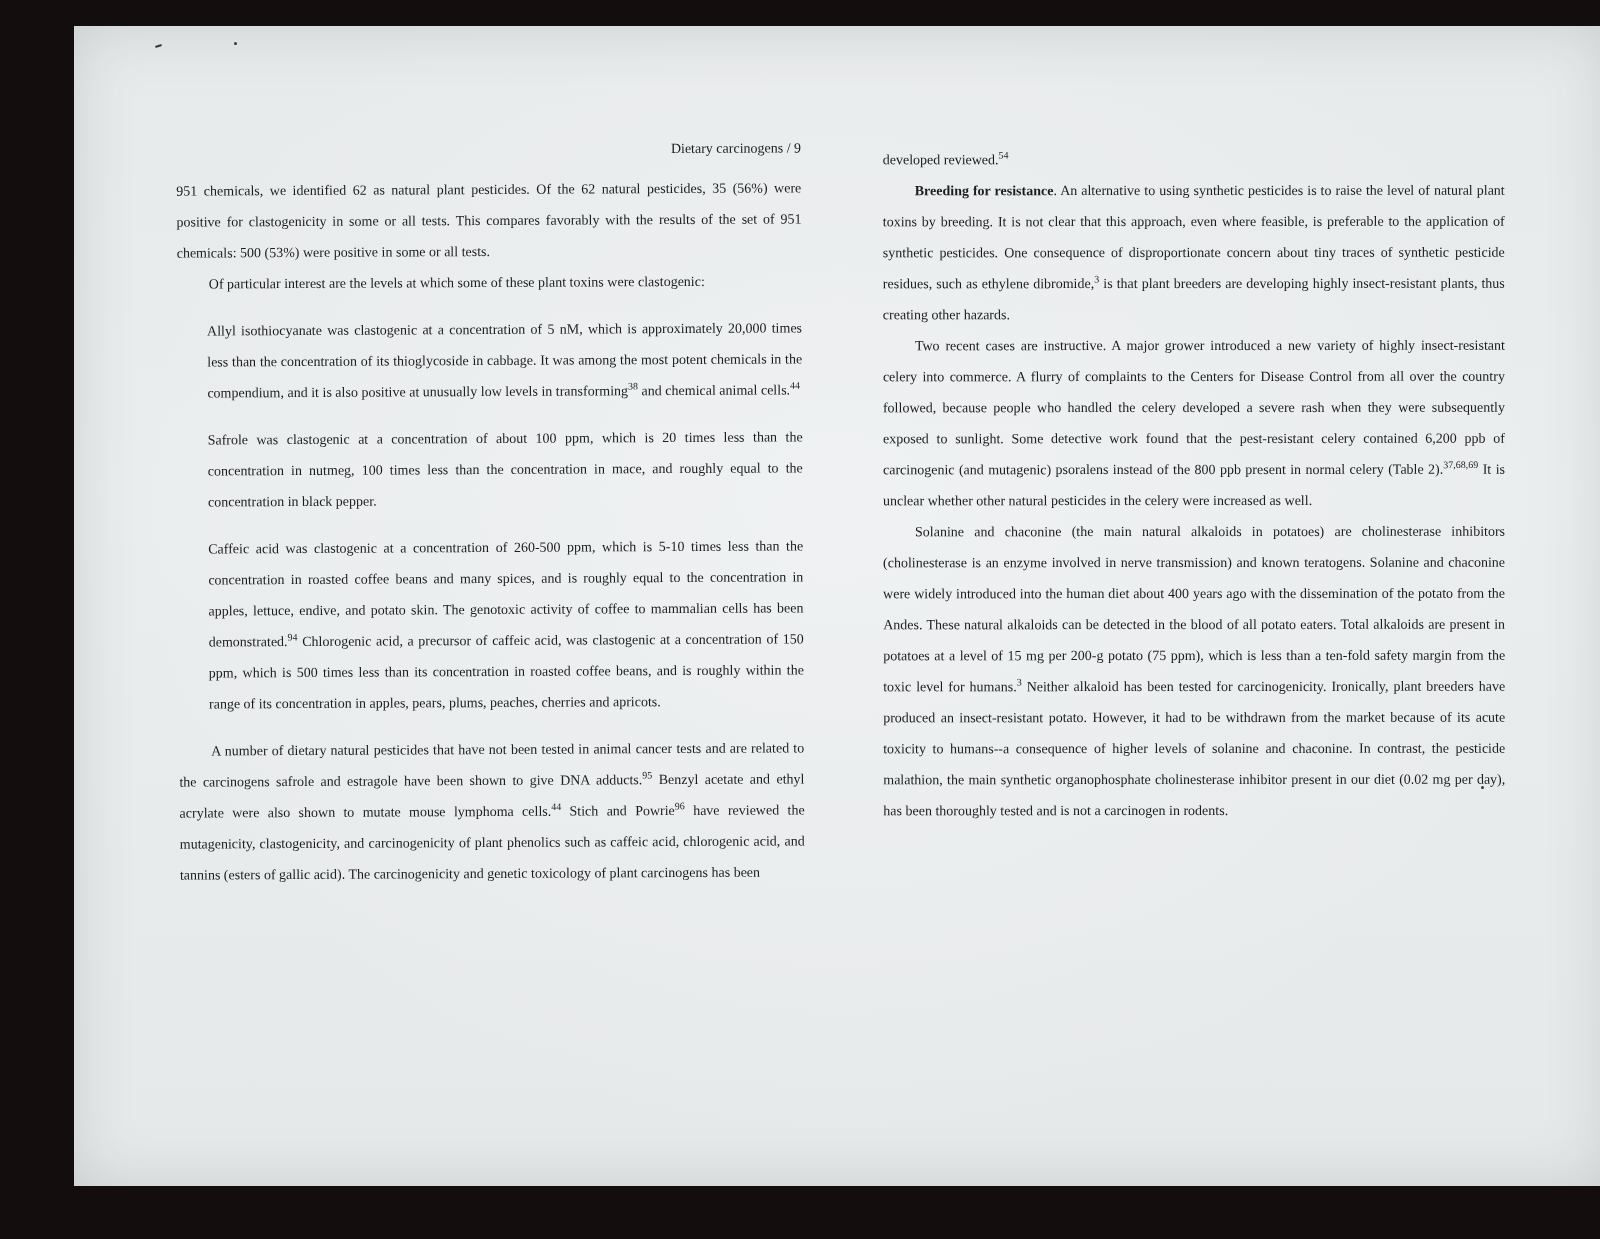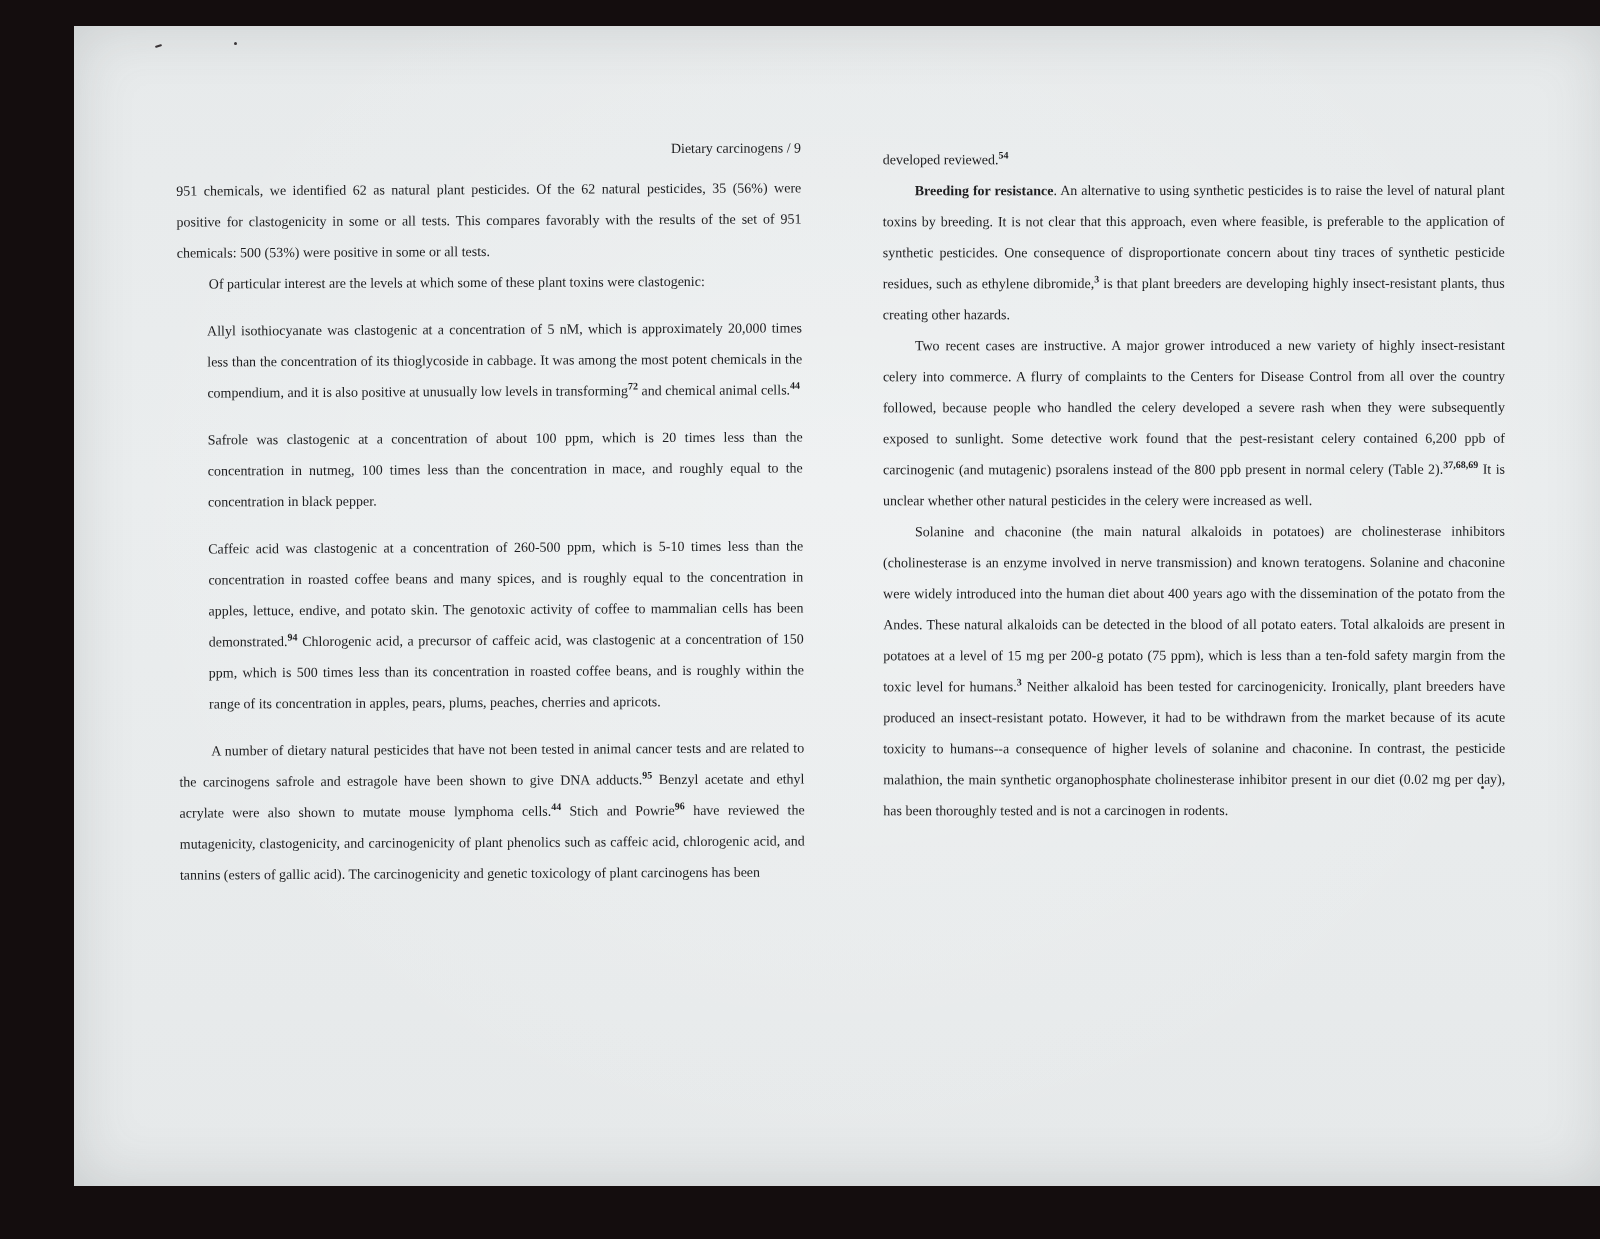--- a/index.html
+++ b/index.html
@@ -68,21 +68,20 @@
   }
 
   .para.block {
     margin: 16px 0 16px 30px;
   }
 
   .para sup {
     font-size: 10px;
     line-height: 0;
     vertical-align: super;
-    font-weight: bold;
   }
 
   .para .bold { font-weight: bold; }
   .para .italic { font-style: italic; }
 
   .speck {
     position: absolute;
     background: #3a3538;
     border-radius: 50%;
   }
@@ -99,21 +98,21 @@
 
     <span class="speck dash" style="left:81px; top:19px; width:7px; height:2px;"></span>
     <span class="speck" style="left:160px; top:16px; width:3px; height:3px;"></span>
     <span class="speck" style="left:1407px; top:760px; width:3px; height:3px;"></span>
 
     <section class="col col-left">
       <div class="page-header">Dietary carcinogens / 9</div>
       <div class="page-body">
           <p class="para"><span>951 chemicals, we identified 62 as natural plant pesticides.  Of the 62 natural pesticides, 35 (56%) were positive for clastogenicity in some or all tests.  This compares favorably with the results of the set of 951 chemicals:  500 (53%) were positive in some or all tests.</span></p>
           <p class="para indent"><span>Of particular interest are the levels at which some of these plant toxins were clastogenic:</span></p>
-          <p class="para block"><span>Allyl isothiocyanate was clastogenic at a concentration of 5 nM, which is approximately 20,000 times less than the concentration of its thioglycoside in cabbage.  It was among the most potent chemicals in the compendium, and it is also positive at unusually low levels in transforming</span><sup>72</sup><span> and chemical animal cells.</span><sup>44</sup></p>
+          <p class="para block"><span>Allyl isothiocyanate was clastogenic at a concentration of 5 nM, which is approximately 20,000 times less than the concentration of its thioglycoside in cabbage.  It was among the most potent chemicals in the compendium, and it is also positive at unusually low levels in transforming</span><sup>38</sup><span> and chemical animal cells.</span><sup>44</sup></p>
           <p class="para block"><span>Safrole was clastogenic at a concentration of about 100 ppm, which is 20 times less than the concentration in nutmeg, 100 times less than the concentration in mace, and roughly equal to the concentration in black pepper.</span></p>
           <p class="para block"><span>Caffeic acid was clastogenic at a concentration of 260-500 ppm, which is 5-10 times less than the concentration in roasted coffee beans and many spices, and is roughly equal to the concentration in apples, lettuce, endive, and potato skin.  The genotoxic activity of coffee to mammalian cells has been demonstrated.</span><sup>94</sup><span>  Chlorogenic acid, a precursor of caffeic acid, was clastogenic at a concentration of 150 ppm, which is 500 times less than its concentration in roasted coffee beans, and is roughly within the range of its concentration in apples, pears, plums, peaches, cherries and apricots.</span></p>
           <p class="para indent"><span>A number of dietary natural pesticides that have not been tested in animal cancer tests and are related to the carcinogens safrole and estragole have been shown to give DNA adducts.</span><sup>95</sup><span>  Benzyl acetate and ethyl acrylate were also shown to mutate mouse lymphoma cells.</span><sup>44</sup><span>  Stich and Powrie</span><sup>96</sup><span> have reviewed the mutagenicity, clastogenicity, and carcinogenicity of plant phenolics such as caffeic acid, chlorogenic acid, and tannins (esters of gallic acid).  The carcinogenicity and genetic toxicology of plant carcinogens has been</span></p>
         </div>
     </section>
 
     <section class="col col-right">
       <div class="page-body">
           <p class="para"><span>developed reviewed.</span><sup>54</sup></p>
           <p class="para indent"><span class="bold">Breeding for resistance</span><span>.  An alternative to using synthetic pesticides is to raise the level of natural plant toxins by breeding.  It is not clear that this approach, even where feasible, is preferable to the application of synthetic pesticides.  One consequence of disproportionate concern about tiny traces of synthetic pesticide residues, such as ethylene dibromide,</span><sup>3</sup><span> is that plant breeders are developing highly insect-resistant plants, thus creating other hazards.</span></p>

